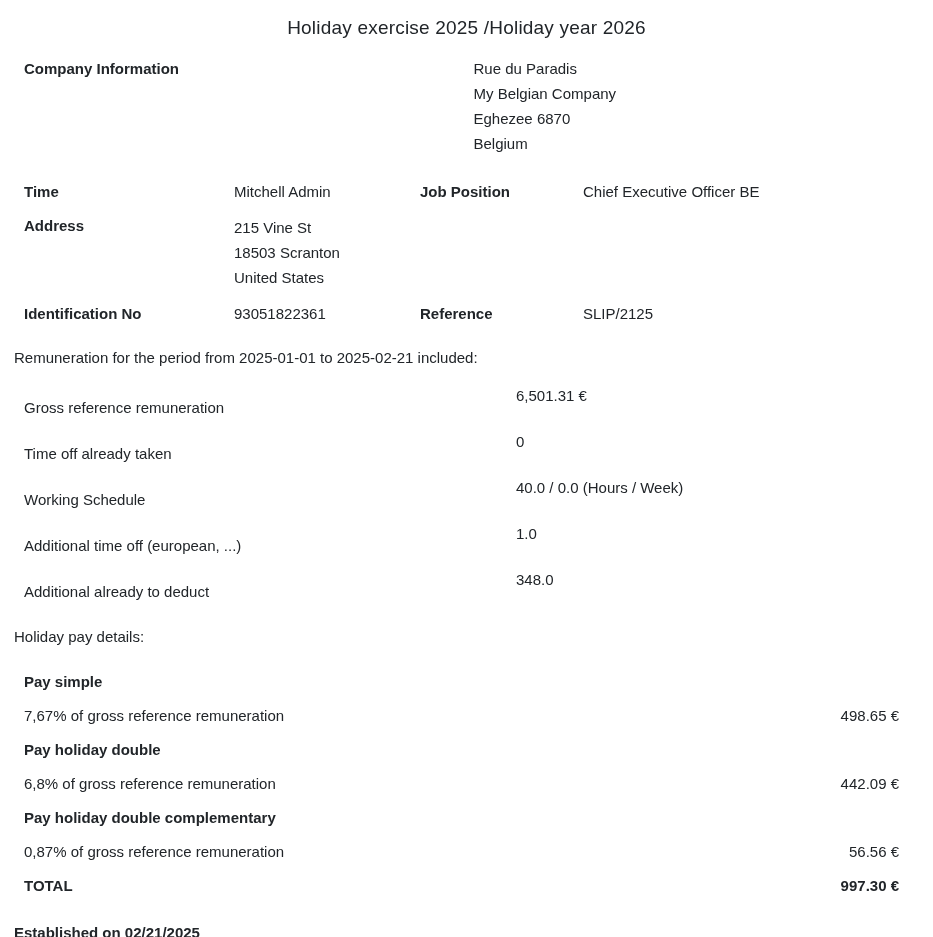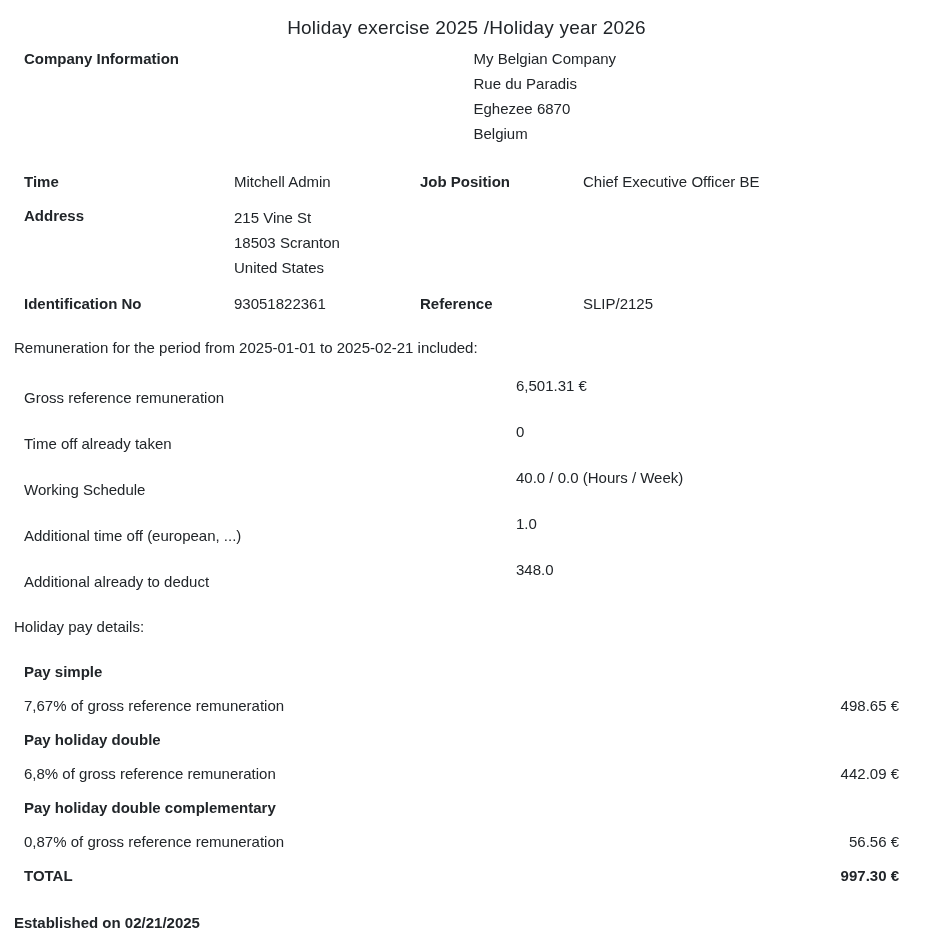--- a/index.html
+++ b/index.html
@@ -19,21 +19,21 @@
     margin-top: 14px;
     text-align: center;
     font-size: 19px;
     line-height: 28px;
     font-weight: 400;
     letter-spacing: 0.2px;
   }
 
   
   .company-grid {
-    margin-top: 4px;
+    margin-top: 14px;
     display: grid;
     grid-template-columns: 1fr 1fr;
   }
   .company-grid .label { padding-left: 10px; font-weight: 700; line-height: 25px; }
   .company-grid .value { padding-left: 7px; }
   .company-grid .value div { line-height: 25px; }
 
   
   .emp-table { margin-top: 19px; }
   .emp-row {
@@ -78,22 +78,22 @@
 </head>
 <body>
 
 <div class="page">
 
   <div class="title">Holiday exercise 2025 /Holiday year 2026</div>
 
   <div class="company-grid">
     <div class="label">Company Information</div>
     <div class="value">
+      <div>Rue du Paradis</div>
       <div>My Belgian Company</div>
-      <div>Rue du Paradis</div>
       <div>Eghezee 6870</div>
       <div>Belgium</div>
     </div>
   </div>
 
   <div class="emp-table">
     <div class="emp-row">
       <div class="c1">Time</div>
       <div class="c2">Mitchell Admin</div>
       <div class="c3">Job Position</div>

